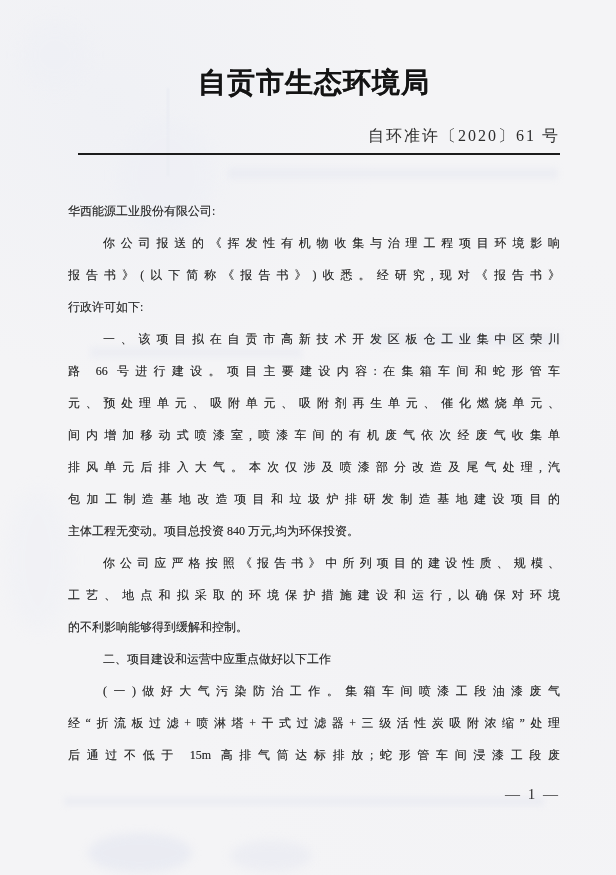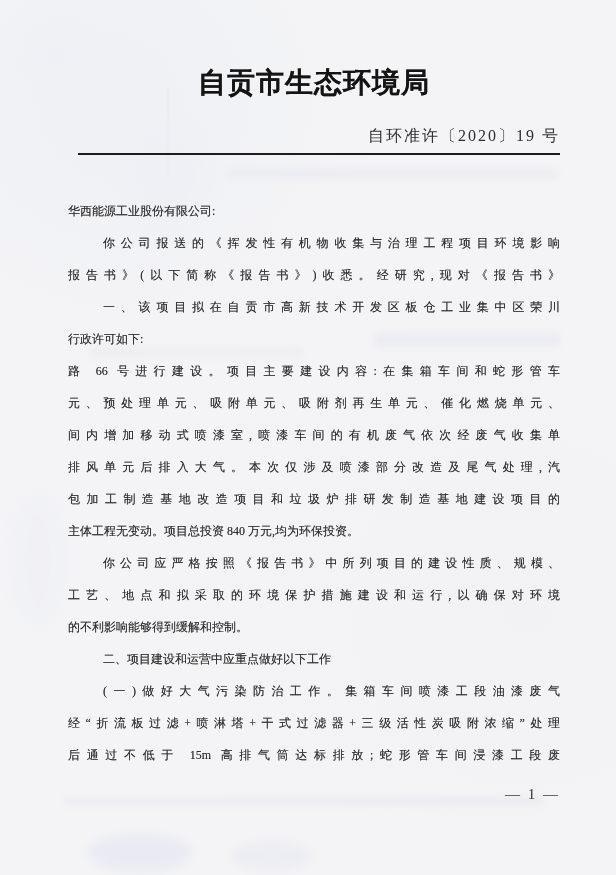--- a/index.html
+++ b/index.html
@@ -115,31 +115,31 @@
   <div class="artifact a-blob4"></div>
   <div class="artifact a-blob5"></div>
 
   <div class="content">
 
     <div class="doc-title">
 
     <div class="title-line">自贡市生态环境局</div>
       </div>
 
-    <div class="doc-number">自环准许〔2020〕19 号</div>
+    <div class="doc-number">自环准许〔2020〕61 号</div>
 
     <hr class="rule">
 
     <div class="body-text">
 
     <div class="line">华西能源工业股份有限公司:</div>
         <div class="line indent fill">你公司报送的《挥发性有机物收集与治理工程项目环境影响</div>
         <div class="line fill">报告书》(以下简称《报告书》)收悉。经研究,现对《报告书》</div>
+        <div class="line">行政许可如下:</div>
         <div class="line indent fill">一、该项目拟在自贡市高新技术开发区板仓工业集中区荣川</div>
-        <div class="line">行政许可如下:</div>
         <div class="line fill">路 66 号进行建设。项目主要建设内容:在集箱车间和蛇形管车</div>
         <div class="line fill">元、预处理单元、吸附单元、吸附剂再生单元、催化燃烧单元、</div>
         <div class="line fill">间内增加移动式喷漆室,喷漆车间的有机废气依次经废气收集单</div>
         <div class="line fill">排风单元后排入大气。本次仅涉及喷漆部分改造及尾气处理,汽</div>
         <div class="line fill">包加工制造基地改造项目和垃圾炉排研发制造基地建设项目的</div>
         <div class="line">主体工程无变动。项目总投资 840 万元,均为环保投资。</div>
         <div class="line indent fill">你公司应严格按照《报告书》中所列项目的建设性质、规模、</div>
         <div class="line fill">工艺、地点和拟采取的环境保护措施建设和运行,以确保对环境</div>
         <div class="line">的不利影响能够得到缓解和控制。</div>
         <div class="line indent">二、项目建设和运营中应重点做好以下工作</div>

